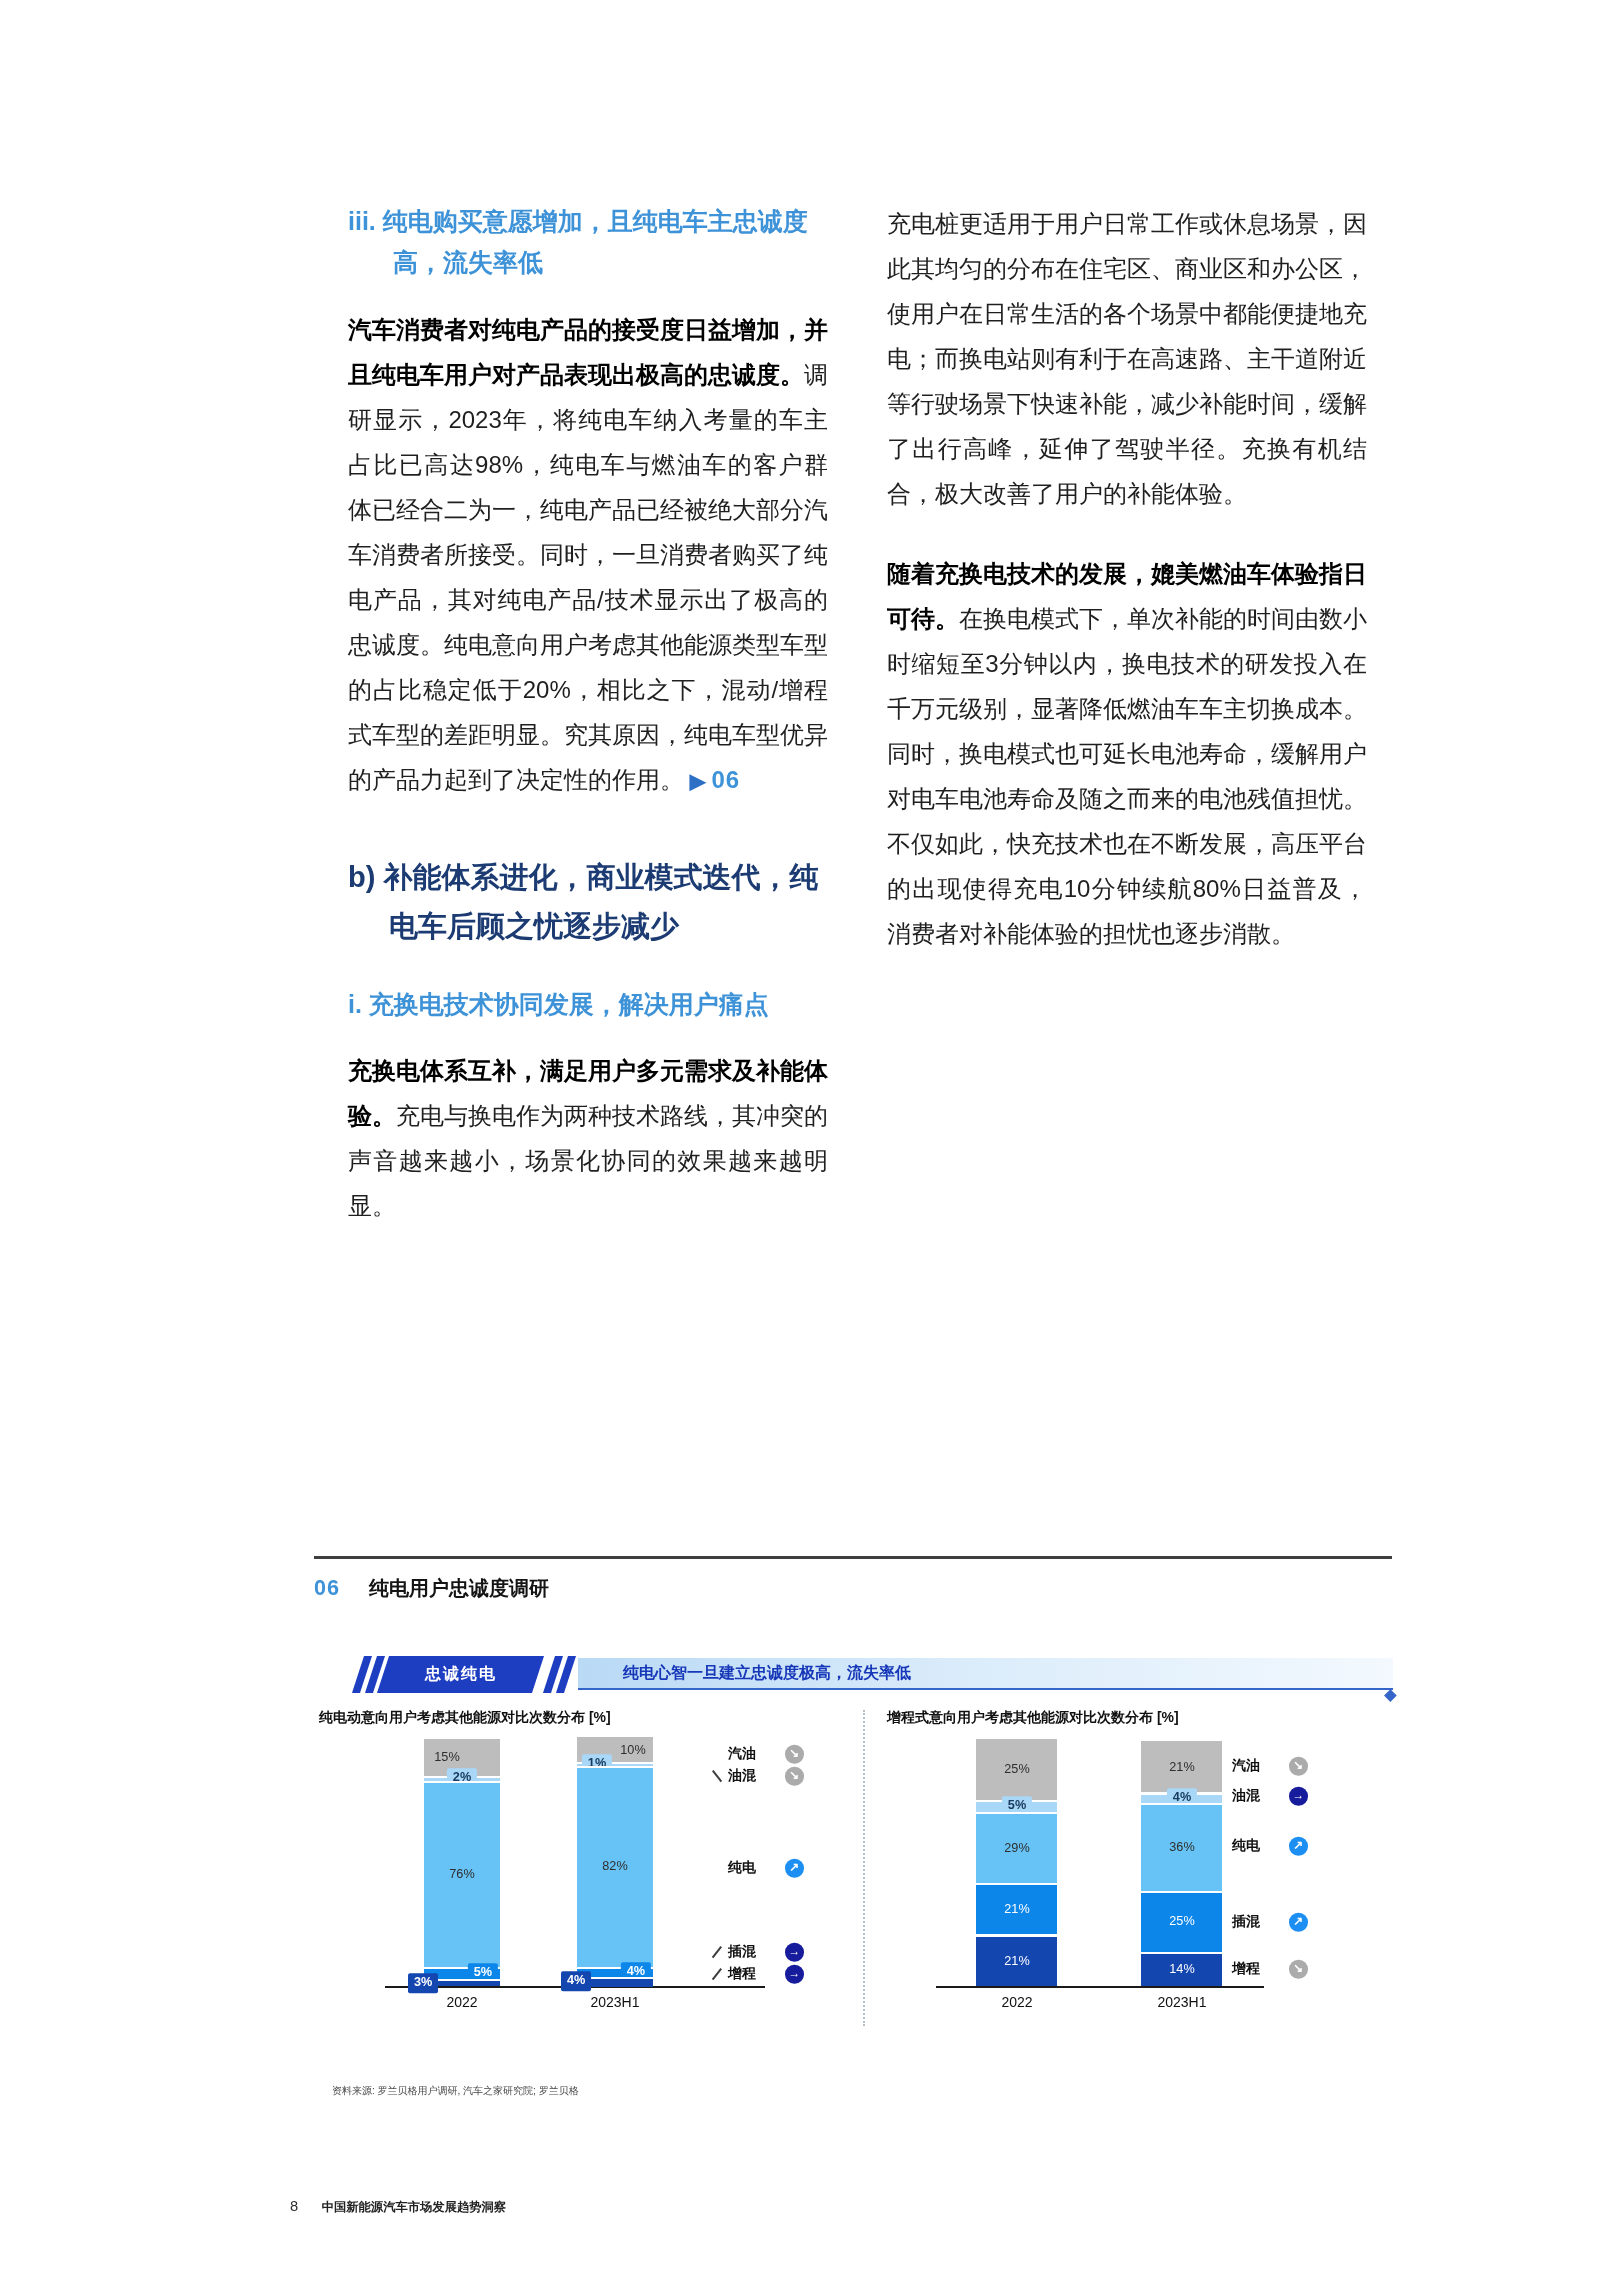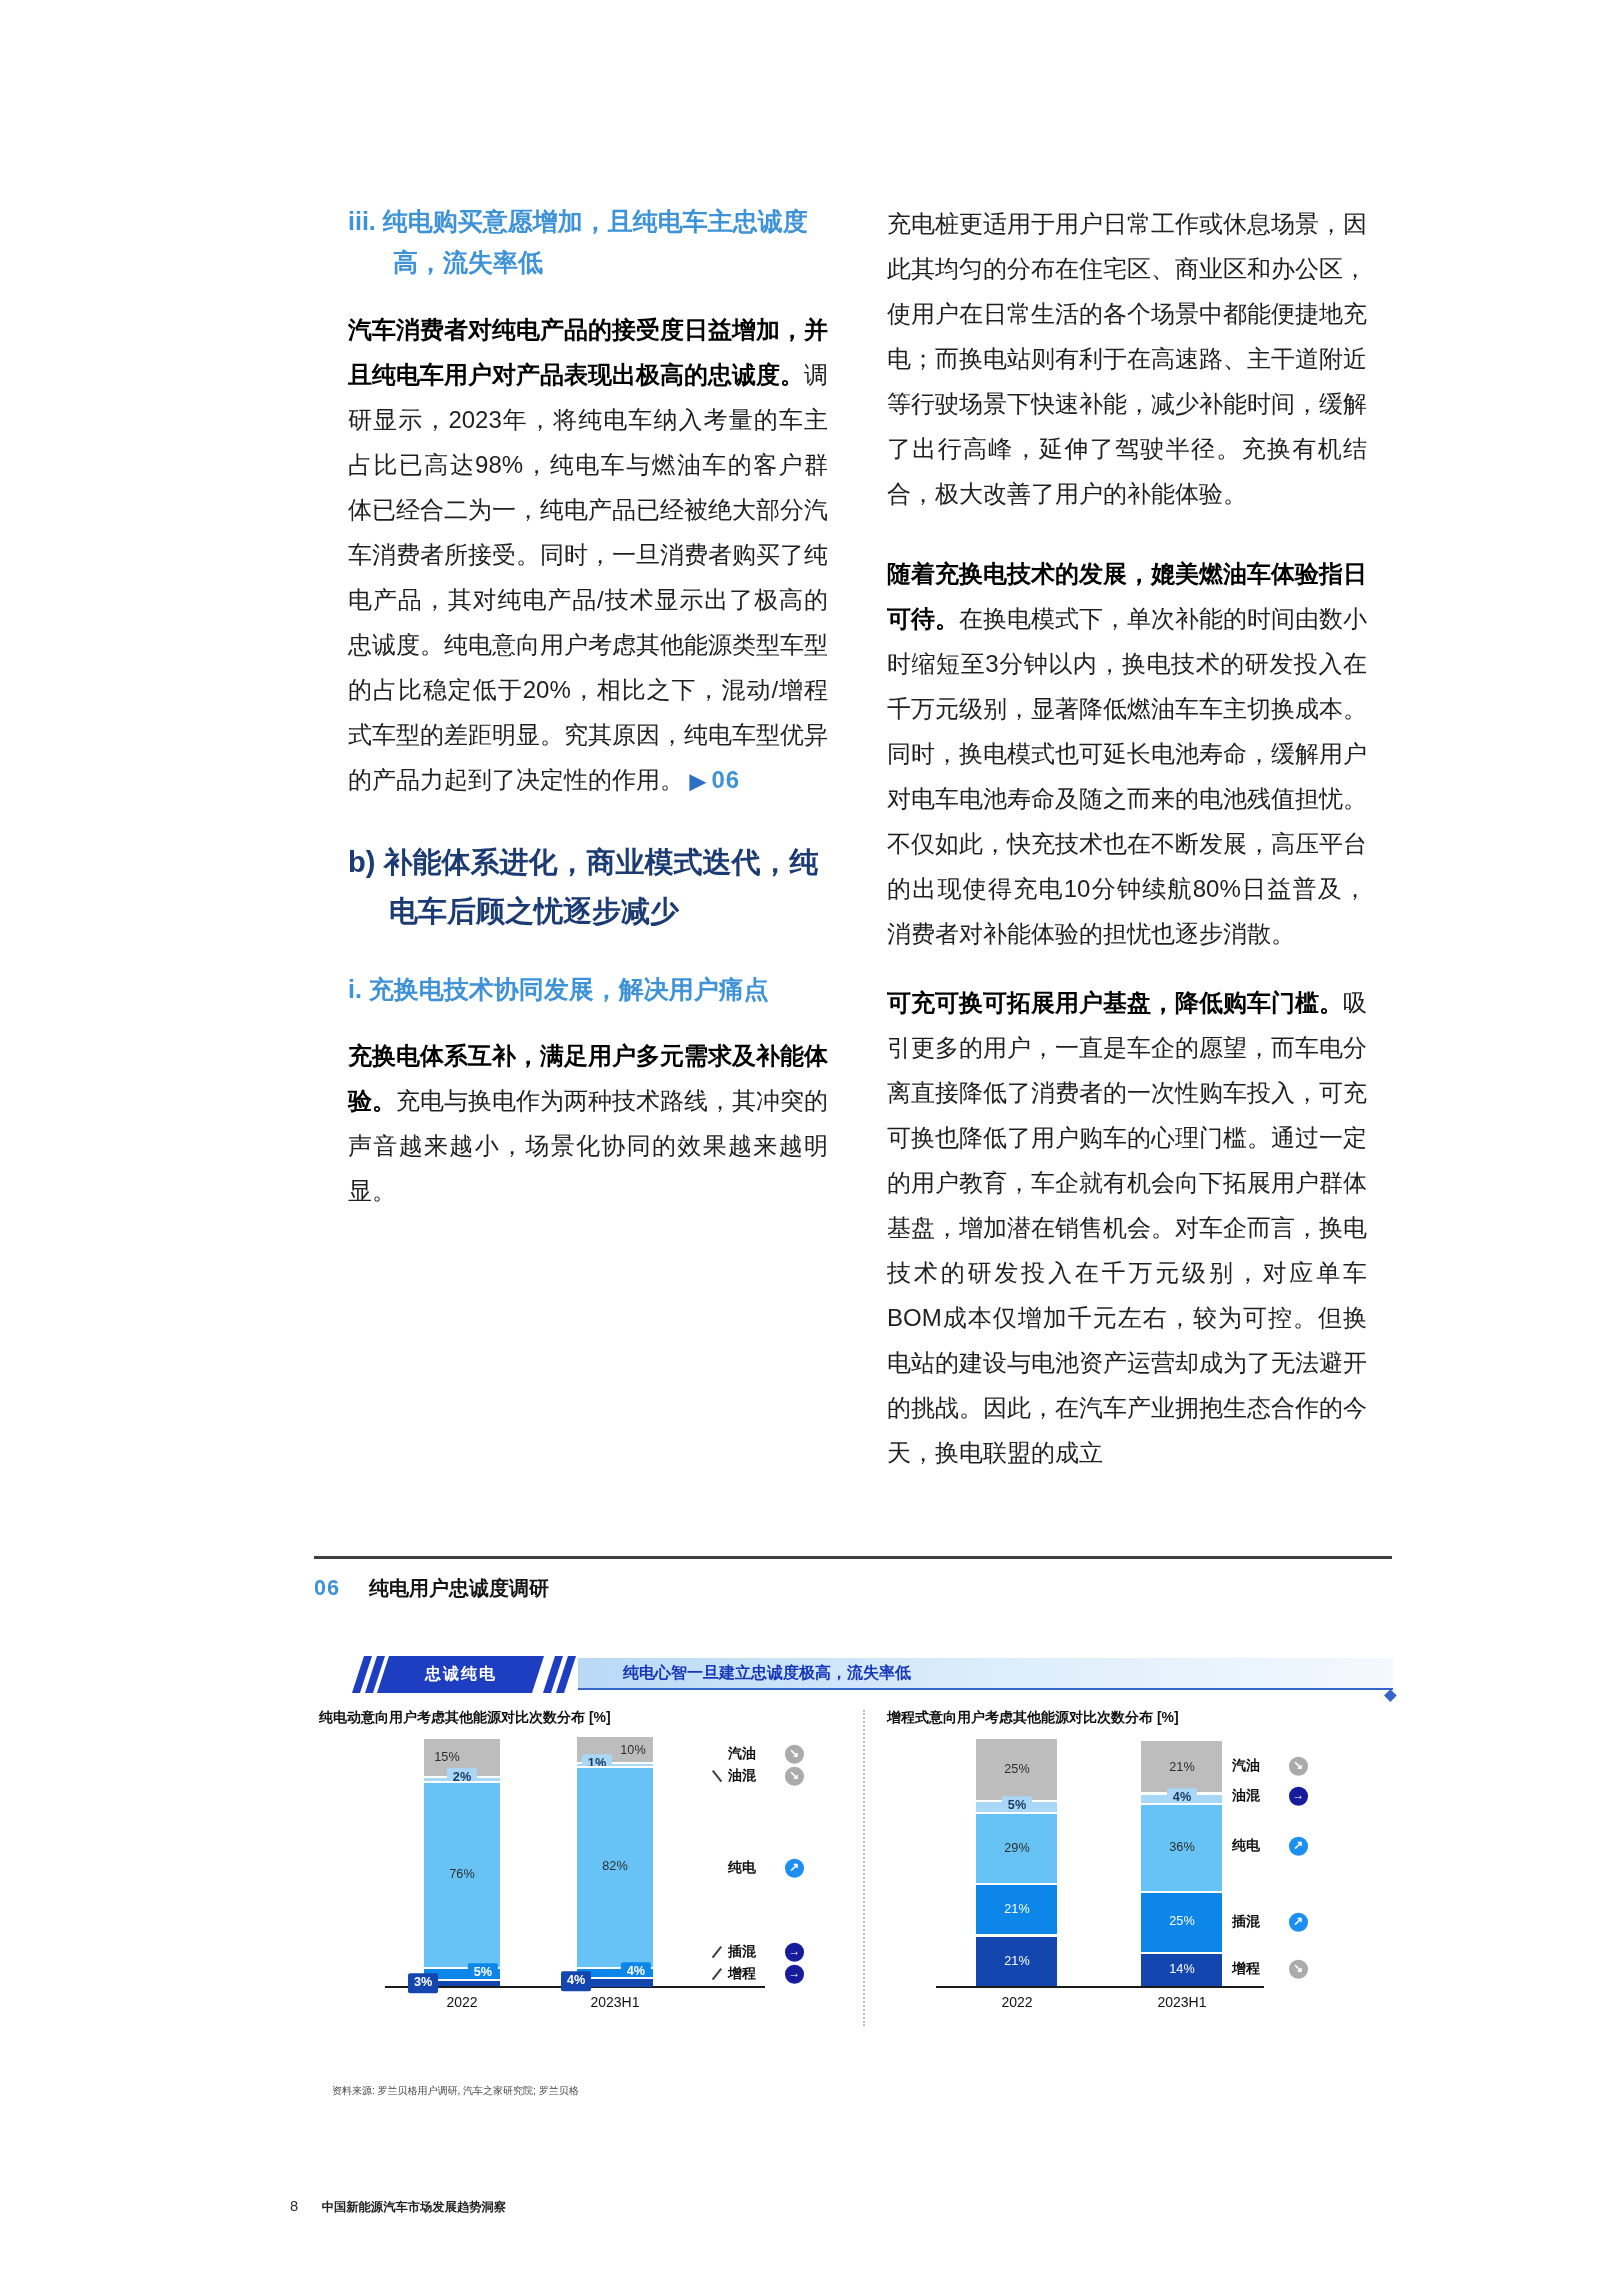--- a/index.html
+++ b/index.html
@@ -11,21 +11,21 @@
   
   .col{position:absolute;top:201px;width:480px;text-align:justify;}
   .col-left{left:348px;}
   .col-right{left:887px;}
   .para{font-size:24px;line-height:45px;color:#1f1f1f;margin-top:23.5px;}
   .col > :first-child{margin-top:0;}
   .para .b{font-weight:bold;color:#000;}
   .para .fig-arrow{color:var(--fig-arrow);font-weight:bold;font-size:20.6px;}
   .para .fig-num{color:var(--heading-blue);font-weight:bold;letter-spacing:1px;padding-left:5.9px;}
   .h-blue{color:var(--heading-blue);font-weight:bold;font-size:25px;line-height:41px;margin-top:33px;text-align:left;}
-  .h-navy{color:var(--heading-navy);font-weight:bold;font-size:29px;line-height:49px;margin-top:35px;text-align:left;}
+  .h-navy{color:var(--heading-navy);font-weight:bold;font-size:29px;line-height:49px;margin-top:50px;text-align:left;}
   .col-right .h-blue{margin-top:15.7px;}
   .col-right .para.p2{margin-top:35px;}
 
   
   .fig-rule{position:absolute;left:314px;top:1556px;width:1078px;height:2.9px;background:#3f3f3f;}
   .fig-header{position:absolute;left:314px;top:1575px;display:flex;align-items:baseline;}
   .fig-header .fig-no{color:var(--heading-blue);font-size:21.6px;font-weight:bold;margin-right:29px;letter-spacing:1px;}
   .fig-header .fig-title{color:#141414;font-size:20px;font-weight:bold;}
 
   
@@ -71,21 +71,20 @@
   <div class="col col-left">
       <div class="h-blue" style="padding-left: 45px; text-indent: -45px;">iii. 纯电购买意愿增加，且纯电车主忠诚度高，流失率低</div>
       <div class="para"><span class="b ">汽车消费者对纯电产品的接受度日益增加，并且纯电车用户对产品表现出极高的忠诚度。</span><span class="">调研显示，2023年，将纯电车纳入考量的车主占比已高达98%，纯电车与燃油车的客户群体已经合二为一，纯电产品已经被绝大部分汽车消费者所接受。同时，一旦消费者购买了纯电产品，其对纯电产品/技术显示出了极高的忠诚度。纯电意向用户考虑其他能源类型车型的占比稳定低于20%，相比之下，混动/增程式车型的差距明显。究其原因，纯电车型优异的产品力起到了决定性的作用。</span><span class="fig-arrow"> ▶</span><span class="fig-num">06</span></div>
       <div class="h-navy" style="padding-left: 41px; text-indent: -41px;">b) 补能体系进化，商业模式迭代，纯电车后顾之忧逐步减少</div>
       <div class="h-blue" style="padding-left: 27.4px; text-indent: -27.4px;">i. 充换电技术协同发展，解决用户痛点</div>
       <div class="para"><span class="b ">充换电体系互补，满足用户多元需求及补能体验。</span><span class="">充电与换电作为两种技术路线，其冲突的声音越来越小，场景化协同的效果越来越明显。</span></div>
     </div>
   <div class="col col-right">
       <div class="para"><span class="">充电桩更适用于用户日常工作或休息场景，因此其均匀的分布在住宅区、商业区和办公区，使用户在日常生活的各个场景中都能便捷地充电；而换电站则有利于在高速路、主干道附近等行驶场景下快速补能，减少补能时间，缓解了出行高峰，延伸了驾驶半径。充换有机结合，极大改善了用户的补能体验。</span></div>
       <div class="para p2"><span class="b ">随着充换电技术的发展，媲美燃油车体验指日可待。</span><span class="">在换电模式下，单次补能的时间由数小时缩短至3分钟以内，换电技术的研发投入在千万元级别，显著降低燃油车车主切换成本。同时，换电模式也可延长电池寿命，缓解用户对电车电池寿命及随之而来的电池残值担忧。不仅如此，快充技术也在不断发展，高压平台的出现使得充电10分钟续航80%日益普及，消费者对补能体验的担忧也逐步消散。</span></div>
-      <div class="para"><span class="b ">可充可换可拓展用户基盘，降低购车门槛。</span><span class="">吸引更多的用户，一直是车企的愿望，而车电分离直接降低了消费者的一次性购车投入，可充可换也降低了用户购车的心理门槛。通过一定的用户教育，车企就有机会向下拓展用户群体基盘，增加潜在销售机会。对车企而言，换电技术的研发投入在千万元级别，对应单车BOM成本仅增加千元左右，较为可控。但换电站的建设与电池资产运营却成为了无法避开的挑战。因此，在汽车产业拥抱生态合作的今天，换电联盟的成立</span></div>
     </div>
 
   <div class="fig-rule"></div>
   <div class="fig-header">
     <span class="fig-no">06</span>
     <span class="fig-title">纯电用户忠诚度调研</span>
   </div>
 
   <div class="banner">
     <div class="banner-bg"></div>

